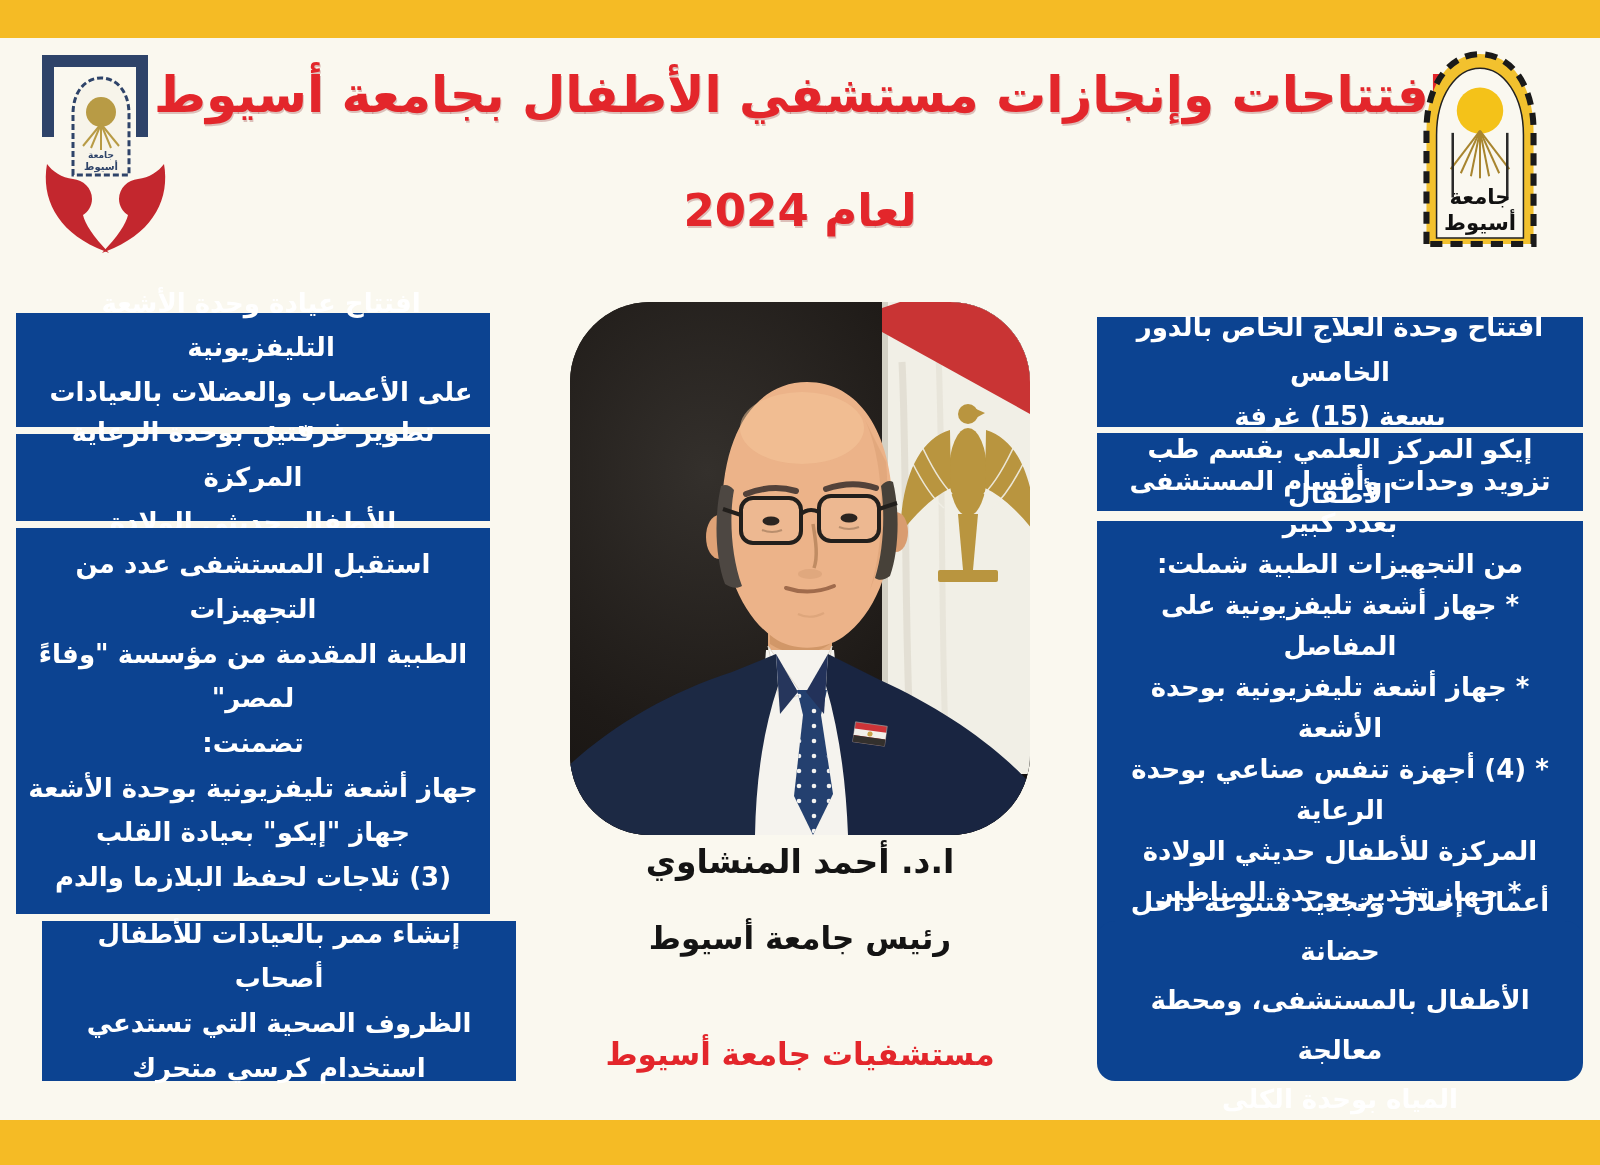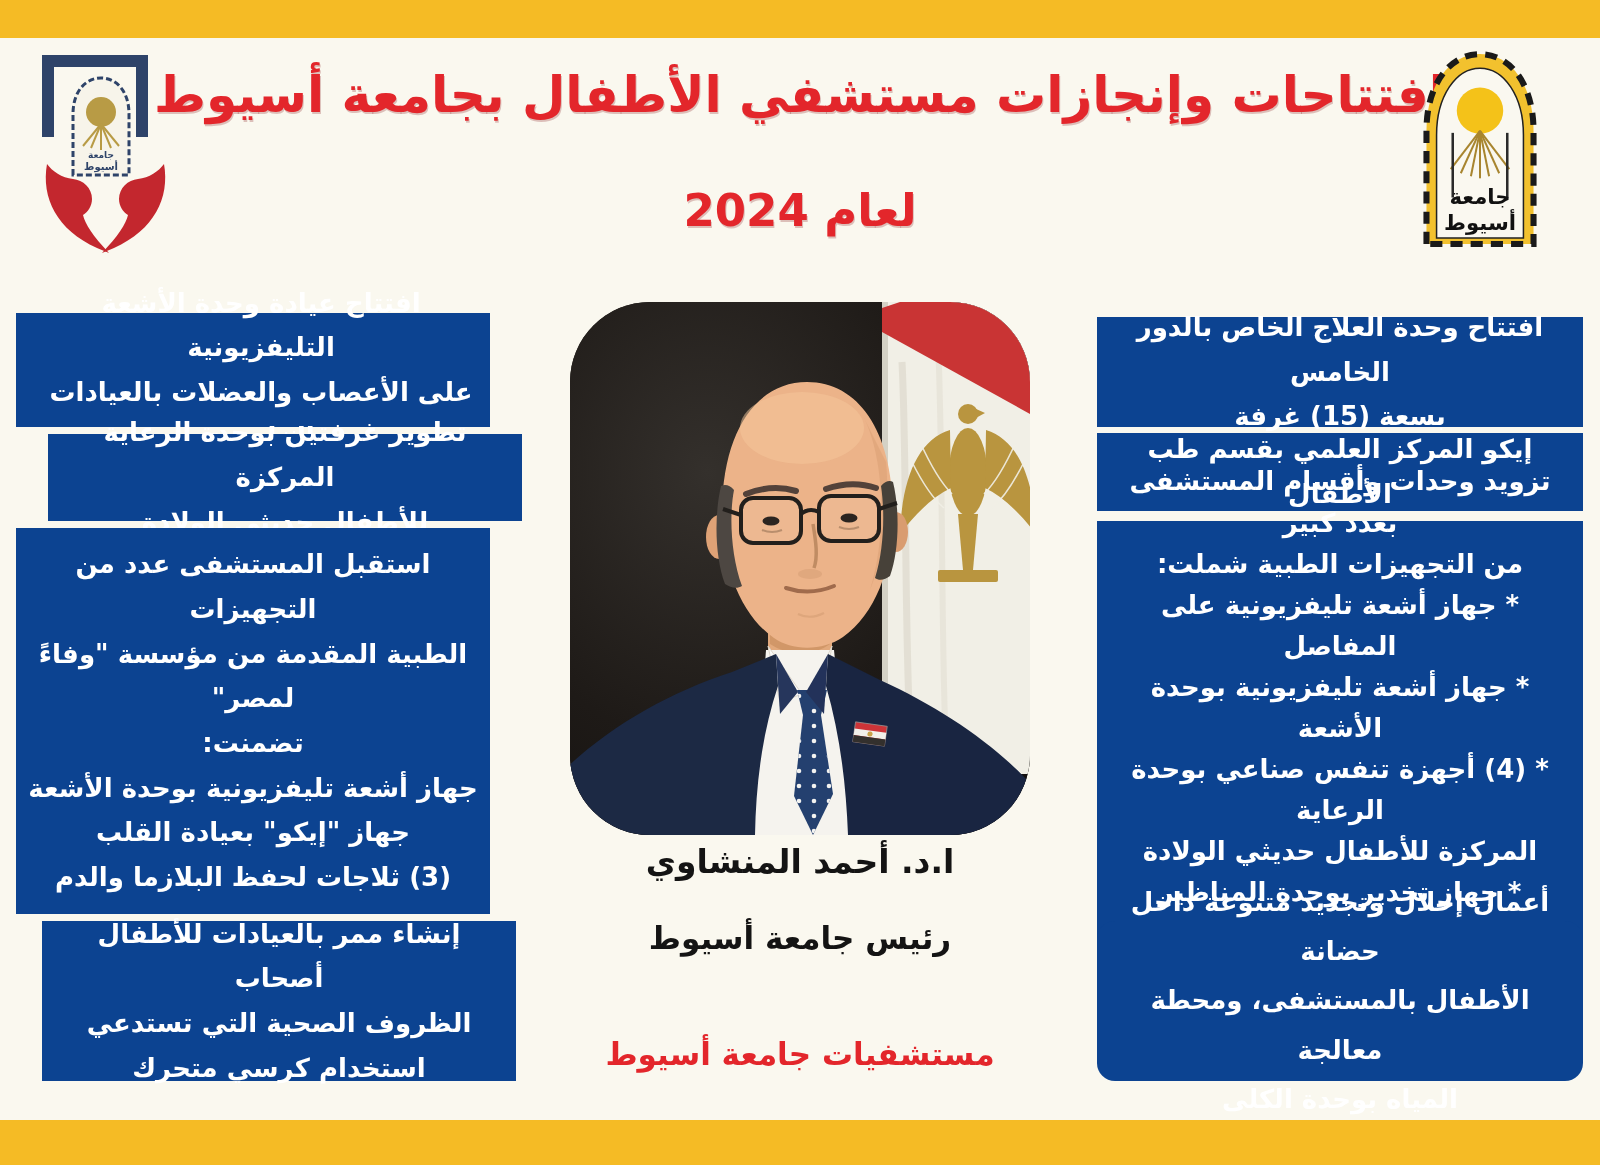--- a/index.html
+++ b/index.html
@@ -30,21 +30,21 @@
   .box{
     position:absolute; background:#0c4391; color:#ffffff;
     display:flex; align-items:center; justify-content:center;
     text-align:center; white-space:pre-line;
     font-weight:bold; font-size:26px; line-height:1.72;
     padding:4px 12px; box-sizing:border-box;
   }
   .col-left{left:16px; width:474px;}
   .col-right{left:1097px; width:486px;}
   .bL1{top:313px; height:114px;padding-left:28px;}
-  .bL2{top:434px; height:87px;margin-left:32px;}
+  .bL2{top:434px; height:87px;}
   .bL3{top:528px; height:386px;}
   .bL4{top:921px; height:160px;margin-left:26px;}
   .bR1{top:317px; height:110px;}
   .bR2{top:433px; height:78px;}
   .bR3{top:521px; height:456px; line-height:1.58; font-size:26px;}
   .bR4{top:921px; height:160px; line-height:1.9;border-radius:18px;}
 
   .photo{
     position:absolute; left:570px; top:302px; width:460px; height:533px;
     border-radius:80px; overflow:hidden; background:#1b1714;

